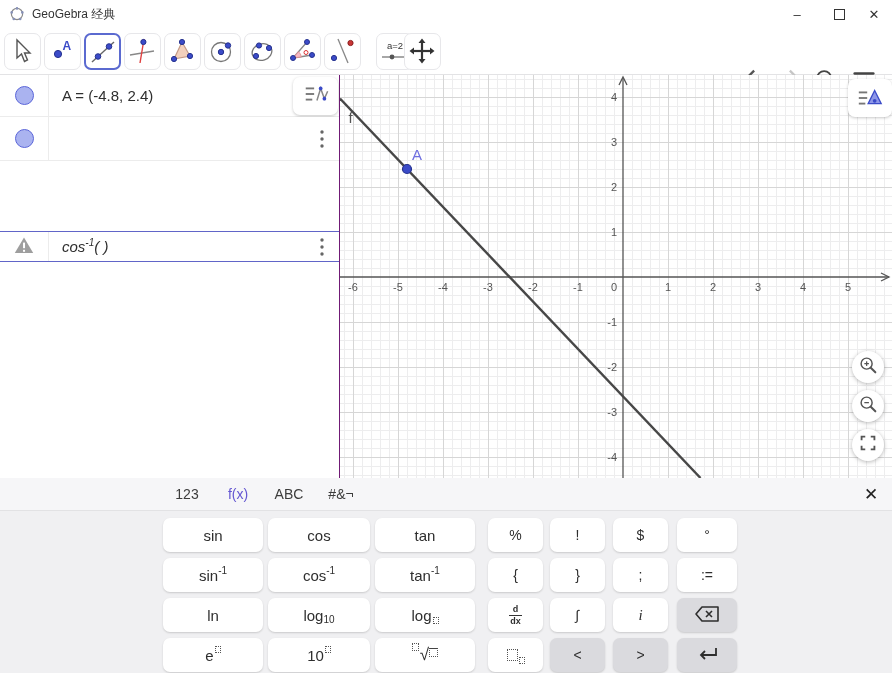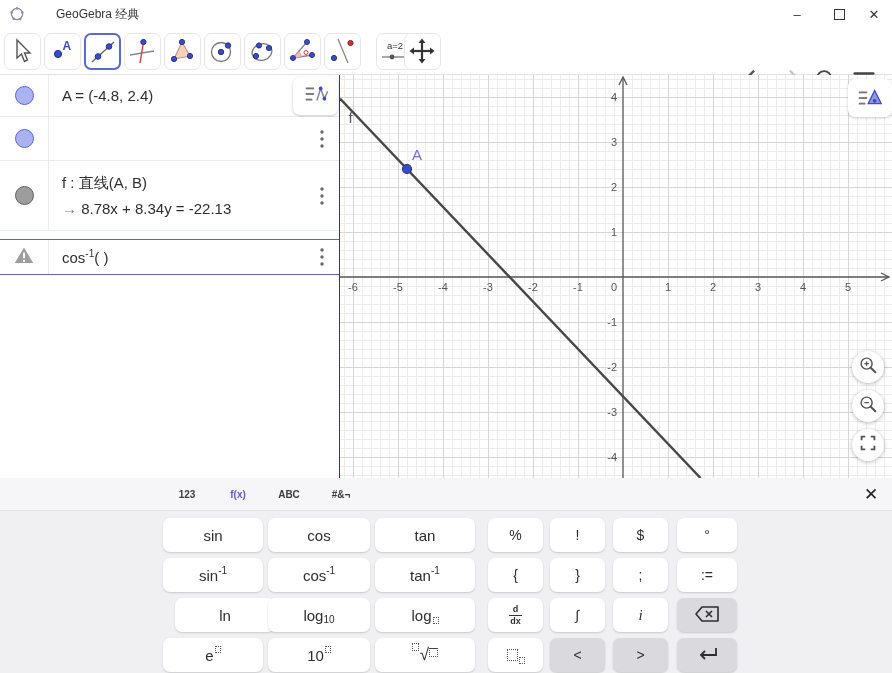--- a/index.html
+++ b/index.html
@@ -1,19 +1,19 @@
 <!DOCTYPE html>
 <html><head>
 <meta charset="utf-8">
 <style>
   html,body{margin:0;padding:0;background:#9a9a9a;}
   .window{position:relative;width:892px;height:673px;background:#fff;overflow:hidden;
     font-family:"Liberation Sans",sans-serif;outline:1px solid #b5b5b5;}
   
-  .titlebar{position:absolute;left:0;top:0;width:100%;height:28px;background:#fff;display:flex;align-items:center;gap:24px;}
+  .titlebar{position:absolute;left:0;top:0;width:100%;height:28px;background:#fff;display:flex;align-items:center;}
   .logo{margin-left:9px;width:16px;height:16px;display:inline-block;}
   .logo svg{width:16px;height:16px;}
   .title{margin-left:7px;font-size:12px;color:#333;}
   .winbtn{position:absolute;top:0;height:28px;display:flex;align-items:center;justify-content:center;color:#333;font-size:13px;cursor:default;}
   #btn-min{left:776px;width:42px;}
   #btn-max{left:818px;width:42px;}
   #btn-close{left:856px;width:36px;}
   .maxbox{display:inline-block;width:9px;height:9px;border:1.3px solid #333;}
   
   .toolbar{position:absolute;top:28px;left:0;width:100%;height:46px;background:#fff;border-bottom:1px solid #e3e3e5;box-shadow:0 1px 2px rgba(0,0,0,.04);}
@@ -41,21 +41,21 @@
   .graphics{position:absolute;left:340px;top:75px;width:552px;height:403px;background:#fff;overflow:hidden;}
   .gstyle{position:absolute;left:848px;top:79px;width:44px;height:38px;background:#fff;border-radius:7px;box-shadow:0 1px 3px rgba(0,0,0,.22);display:flex;align-items:center;justify-content:center;cursor:pointer;z-index:4;}
   .gstyle svg{width:28px;height:28px;}
   .gbtn{position:absolute;left:852px;width:32px;height:32px;border-radius:50%;background:#fff;box-shadow:0 1px 4px rgba(0,0,0,.28);display:flex;align-items:center;justify-content:center;cursor:pointer;z-index:4;}
   .gbtn svg{width:22px;height:22px;}
   
   .toast{position:absolute;left:5px;top:427px;width:293px;height:41px;background:#2c2c2c;border-radius:4px;color:#fff;font-size:13px;display:flex;align-items:center;padding-left:15px;z-index:6;}
   
   .keyboard{position:absolute;left:0;top:478px;width:892px;height:195px;background:#f0f0f2;}
   .tabbar{position:absolute;top:0;left:0;width:100%;height:32px;background:#f6f6f8;border-bottom:1px solid #e2e2e4;}
-  .ktab{position:absolute;top:0;height:32px;display:flex;align-items:center;justify-content:center;font-size:10px;color:#3c3c3c;cursor:pointer;font-weight:bold;}
+  .ktab{position:absolute;top:0;height:32px;display:flex;align-items:center;justify-content:center;font-size:14px;color:#3c3c3c;cursor:pointer;}
   .ktab.active{color:#6557d2;}
   .kclose{position:absolute;right:8px;top:3px;width:26px;height:26px;display:flex;align-items:center;justify-content:center;font-size:17px;color:#222;cursor:pointer;}
   .key{position:absolute;background:#fff;border-radius:7px;box-shadow:0 1px 2px rgba(0,0,0,.16);display:flex;align-items:center;justify-content:center;font-size:15px;color:#2e2e2e;cursor:pointer;}
   .key.small{font-size:14px;}
   .key.dark{background:#dadade;}
   .key .sup{font-size:10px;position:relative;top:-5px;}
   .key .sub{font-size:10px;position:relative;top:4px;}
   .key .it{font-style:italic;font-family:"Liberation Serif",serif;font-size:15px;}
   .dotbox{display:inline-block;width:7px;height:8px;border:1px dotted #555;box-sizing:border-box;}
   .supbox{position:relative;top:-6px;margin-left:1px;width:6px;height:7px;}
@@ -196,37 +196,21 @@
           <span class="dot blue"></span>
         </div>
         <div class="kebab"><svg viewBox="0 0 18 26">
             <g fill="#666">
               <circle cx="9" cy="6" r="1.7"></circle>
               <circle cx="9" cy="13" r="1.7"></circle>
               <circle cx="9" cy="20" r="1.7"></circle>
             </g>
           </svg></div>
       </div>
-      <div class="arow" style="top: 86px; height: 70px;">
-        <div class="marker">
-          <span class="dot gray"></span>
-        </div>
-        <div class="acontent">
-          <div class="aline"><span>f : 直线(A, B)</span></div>
-          <div class="aline"><span class="muted">→  </span><span>8.78x + 8.34y = -22.13</span></div>
-        </div>
-        <div class="kebab"><svg viewBox="0 0 18 26">
-            <g fill="#666">
-              <circle cx="9" cy="6" r="1.7"></circle>
-              <circle cx="9" cy="13" r="1.7"></circle>
-              <circle cx="9" cy="20" r="1.7"></circle>
-            </g>
-          </svg></div>
-      </div>
-      <div class="arow selected" style="top: 164px; height: 36px;">
+      <div class="arow selected" style="top: 156px; height: 31px; font-style: italic;">
         <div class="marker">
           <span><svg viewBox="0 0 30 30" width="24" height="24">
               <path d="M15 5.5 L26.5 25 H3.5 Z" fill="#9e9e9e"></path>
               <rect x="13.8" y="12" width="2.5" height="7" fill="#fff"></rect>
               <rect x="13.8" y="21" width="2.5" height="2.5" fill="#fff"></rect>
             </svg></span>
         </div>
         <div class="acontent">
           <div class="aline"><span>cos</span><span class="sup">-1</span><span>( )</span></div>
         </div>
@@ -433,21 +417,21 @@
       </div>
       <div class="key small" style="left: 550px; width: 55px; top: 80px; height: 34px;">
         <span>}</span>
       </div>
       <div class="key small" style="left: 613px; width: 55px; top: 80px; height: 34px;">
         <span>;</span>
       </div>
       <div class="key small" style="left: 677px; width: 60px; top: 80px; height: 34px;">
         <span>:=</span>
       </div>
-      <div class="key" style="left: 163px; width: 100px; top: 120px; height: 34px; margin-left: 12px;">
+      <div class="key" style="left: 163px; width: 100px; top: 120px; height: 34px;">
         <span>ln</span>
       </div>
       <div class="key" style="left: 268px; width: 102px; top: 120px; height: 34px;">
         <span>log</span>
         <span class="sub">10</span>
       </div>
       <div class="key" style="left: 375px; width: 100px; top: 120px; height: 34px;">
         <span>log</span>
         <span class="dotbox lowbox"></span>
       </div>

